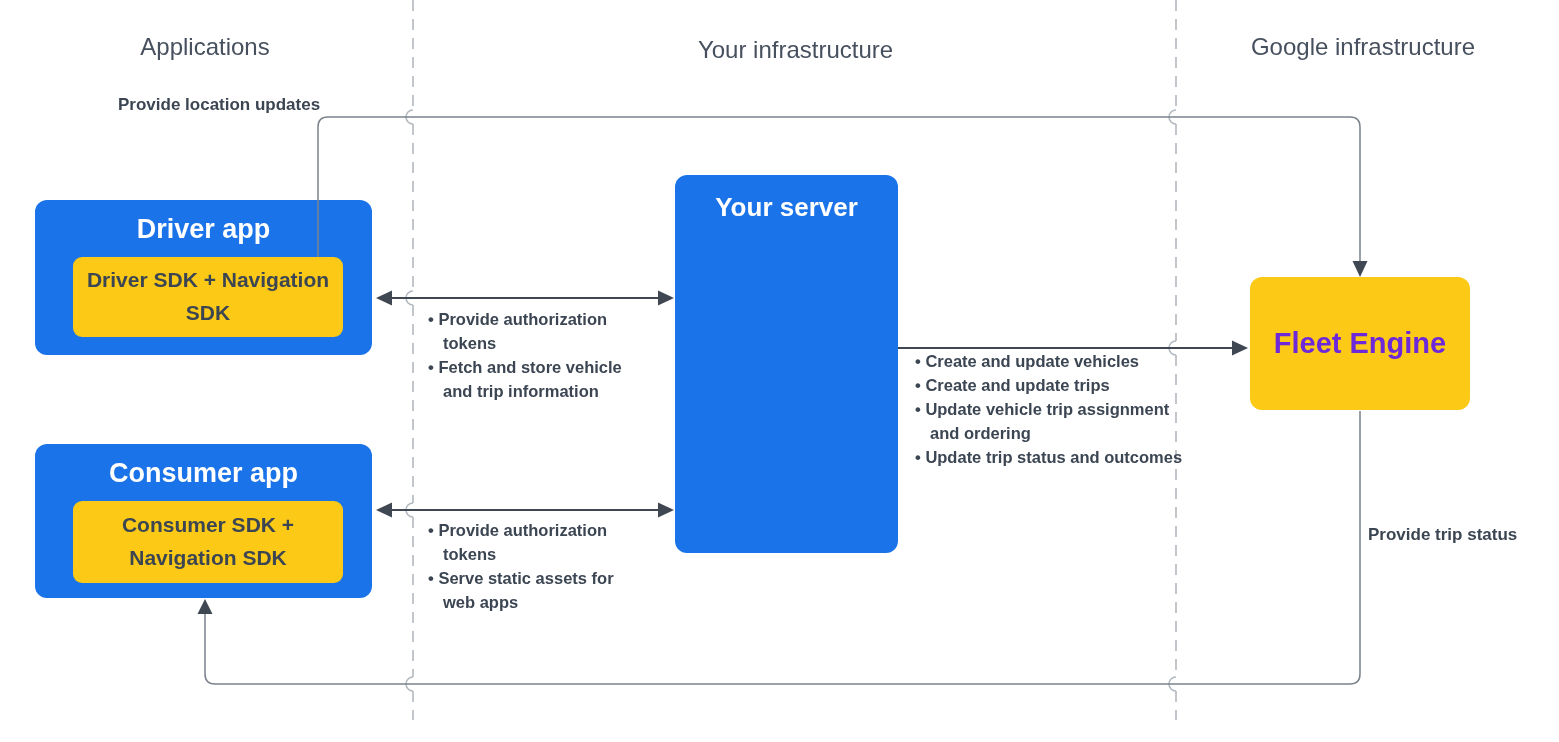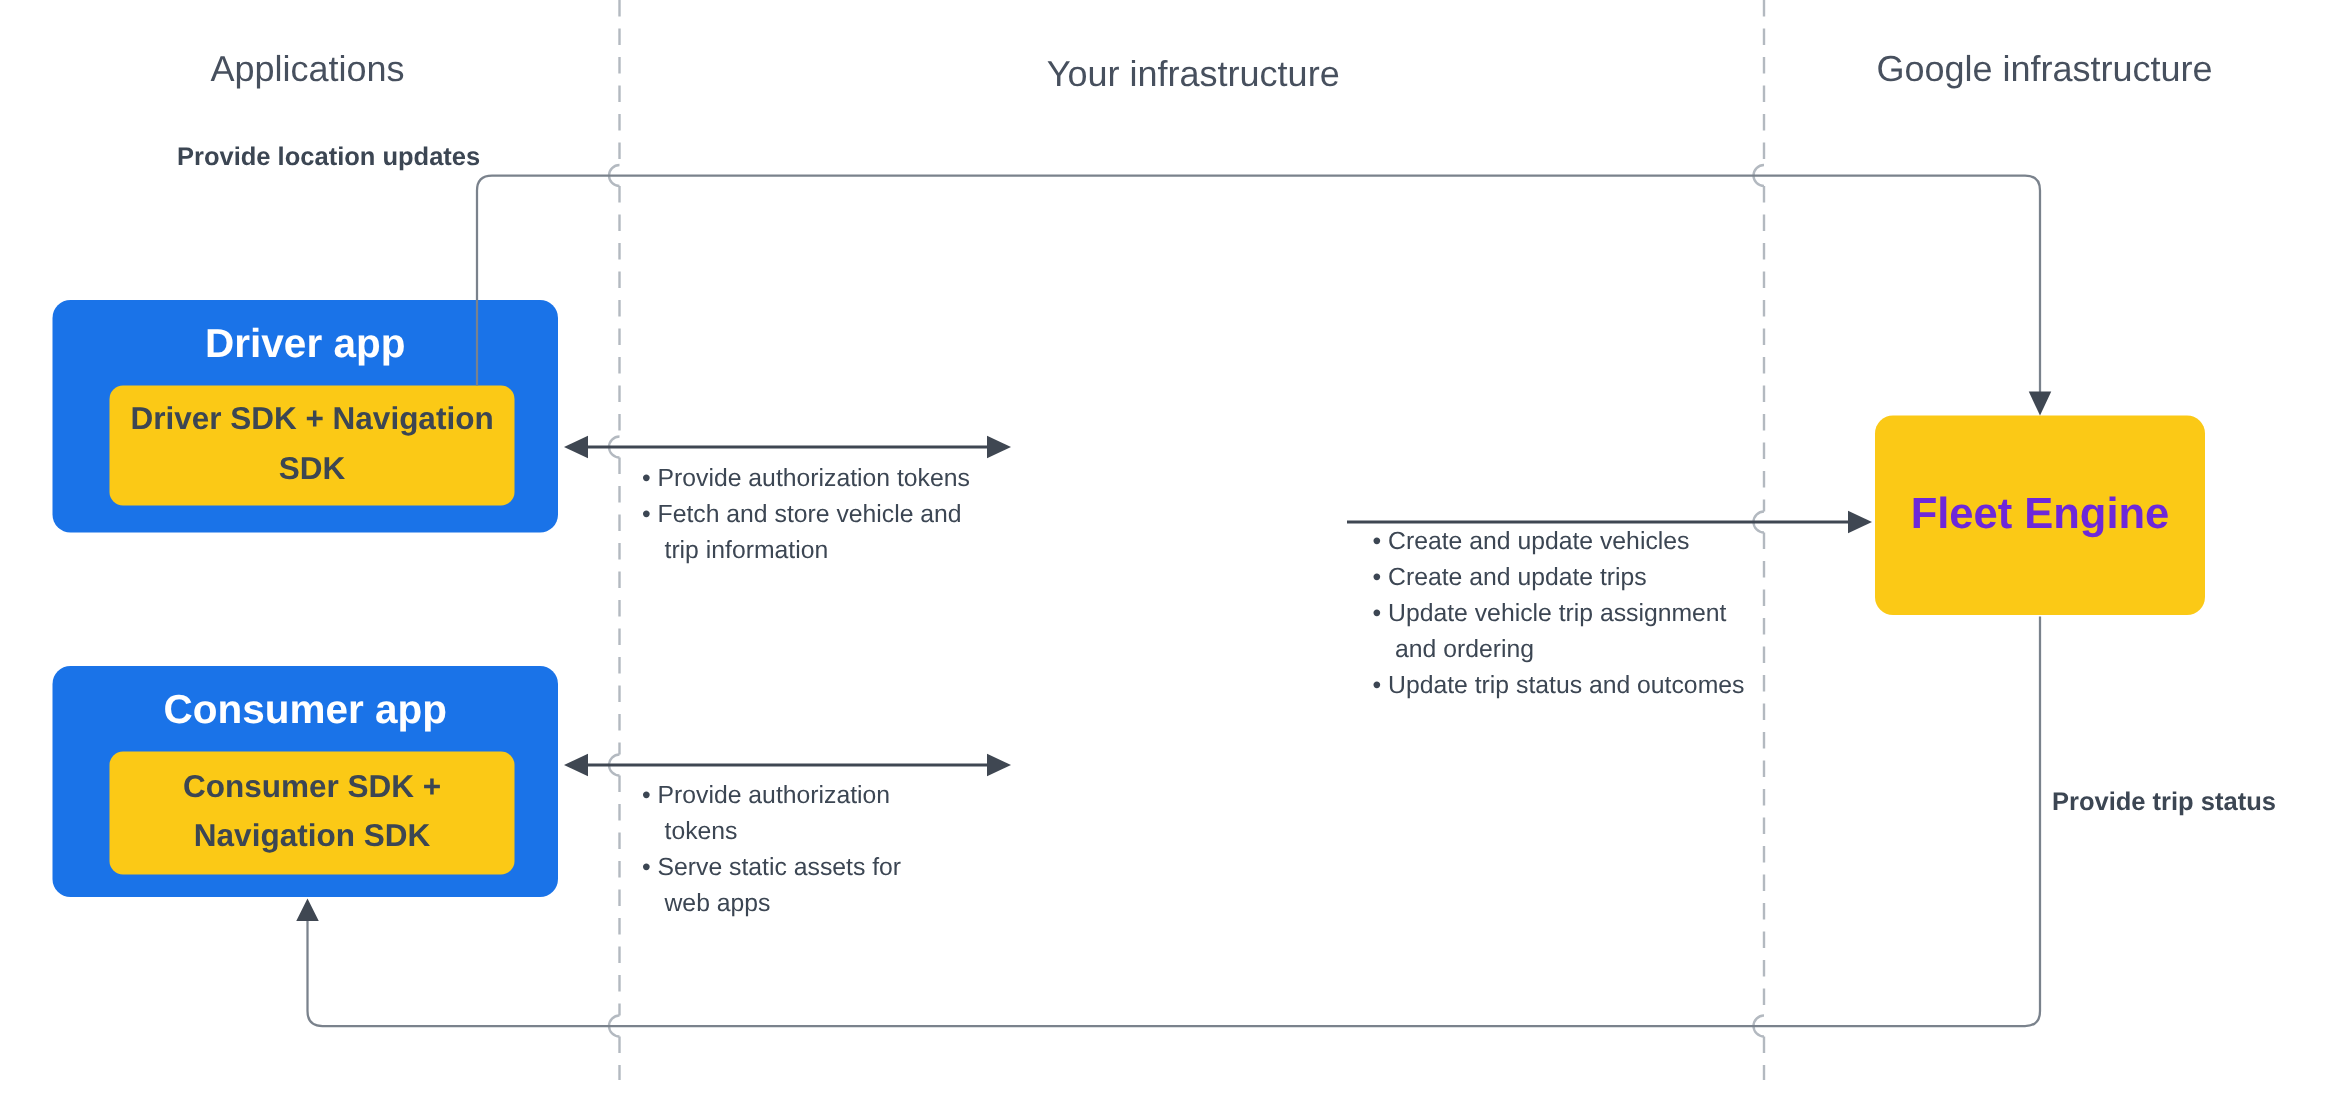--- a/index.html
+++ b/index.html
@@ -64,21 +64,21 @@
     font-weight:bold;
     color:#3c4653;
     white-space:nowrap;
     z-index:3;
   }
   ul.notes{
     position:absolute;
     margin:0;padding:0;
     list-style:none;
     font-size:16.5px;
-    font-weight:normal;
+    font-weight:bold;
     color:#3c4653;
     line-height:24px;
     z-index:3;
   }
   ul.notes li{
     padding-left:15px;
     text-indent:-15px;
   }
   ul.notes li::before{content:"\2022\00a0";}
   svg.connectors{
@@ -104,20 +104,23 @@
     </div>
   </div>
 
   <div class="box-blue" style="left:35px;top:444px;width:337px;height:154px;">
     <div class="box-title" style="margin-top:14px;font-size:27px;">Consumer app</div>
     <div class="sdk-box" style="left:38px;top:57px;width:270px;height:82px;">
       <div class="sdk-label">Consumer SDK + Navigation SDK</div>
     </div>
   </div>
 
+  <div class="box-blue" style="left:675px;top:175px;width:223px;height:378px;">
+    <div class="box-title" style="margin-top:17px;font-size:26px;">Your server</div>
+  </div>
 
   <div class="fleet-box" style="left:1250px;top:277px;width:220px;height:133px;">
     <div class="fleet-title">Fleet Engine</div>
   </div>
 
   <div class="edge-label" style="left:118px;top:95px;">Provide location updates</div>
   <div class="edge-label" style="left:1368px;top:525px;">Provide trip status</div>
 
   <ul class="notes" style="left:428px;top:307px;width:225px;">
     <li>Provide authorization tokens</li>

